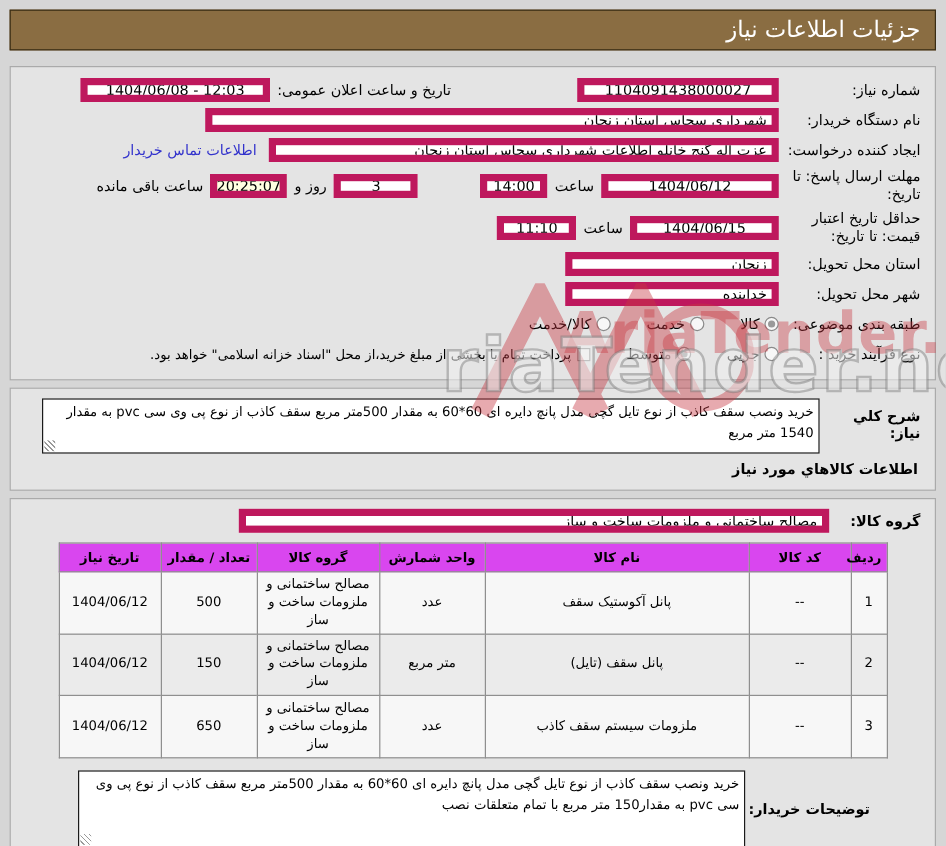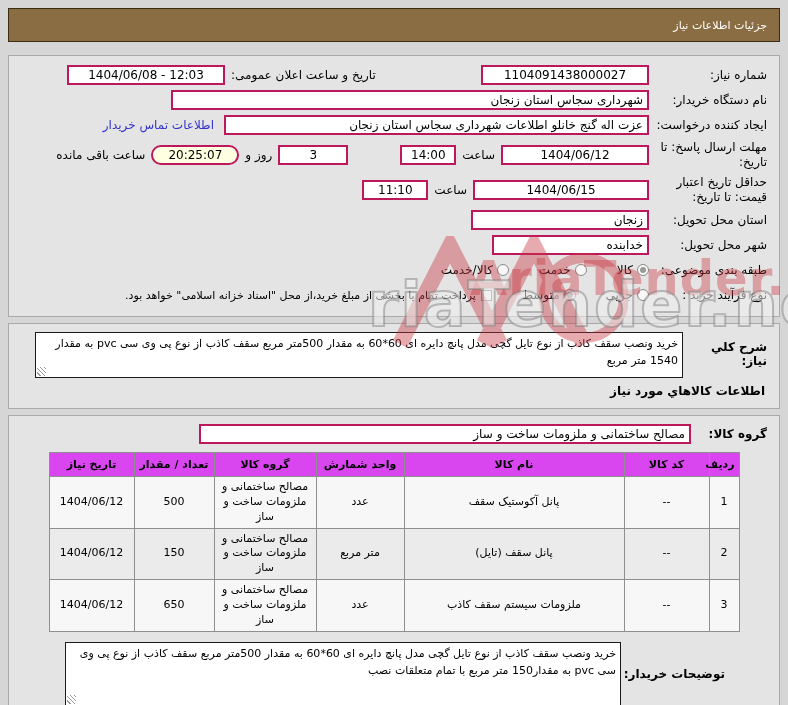--- a/index.html
+++ b/index.html
@@ -14,39 +14,39 @@
   .page { position: relative; width: 788px; height: 705px; overflow: hidden; }
 
   
   .title-bar {
     margin: 8px 8px 13px 8px;
     height 34px;
     height: 34px;
     background: #8a6d42;
     border: 1px solid #3a2d15;
     color: #fff;
-    font-size: 11px;
+    font-size: 19px;
     display: flex; align-items: center;
     padding-right: 12px;
   }
 
   
   .panel {
     margin: 0 8px 6px 8px;
     background: #e4e4e4;
     border: 1px solid #aaa;
     padding: 8px 12px;
   }
   .main-panel { padding: 9px 12px 6px 12px; }
 
   .form-row { display: flex; align-items: center; margin-bottom: 5px; min-height: 20px; }
   .lbl { width: 118px; flex-shrink: 0; line-height: 1.25; }
   .tb {
     background: #fff;
-    border: 2px solid #be185d;
+    border: 6px solid #be185d;
     height: 20px;
     display: flex; align-items: center;
     padding: 0 4px;
     overflow: hidden; white-space: nowrap;
     font-size: 12px;
   }
   .tb.center { justify-content: center; direction: ltr; }
   .tb.yellow { background: #ffffe1; }
   .spacer { flex: 1; }
   .link { color: #3333cc; margin-right: 10px; cursor: pointer; white-space: nowrap; }
@@ -142,39 +142,39 @@
     </div>
 
     <div class="form-row">
       <span class="lbl">مهلت ارسال پاسخ: تا تاریخ:</span>
       <span class="tb center" style="width:148px;">1404/06/12</span>
       <span class="small-gap">ساعت</span>
       <span class="tb center" style="width:56px;">14:00</span>
       <span style="width:52px;"></span>
       <span class="tb center" style="width:70px;">3</span>
       <span class="small-gap">روز و</span>
-      <span class="tb center yellow" style="width:88px;border-radius:10px;">20:25:07</span>
+      <span class="tb center yellow" style="width:64px;">20:25:07</span>
       <span class="small-gap">ساعت باقی مانده</span>
     </div>
 
     <div class="form-row">
       <span class="lbl">حداقل تاریخ اعتبار قیمت: تا تاریخ:</span>
-      <span class="tb center" style="width:176px;">1404/06/15</span>
+      <span class="tb center" style="width:124px;">1404/06/15</span>
       <span class="small-gap">ساعت</span>
       <span class="tb center" style="width:66px;">11:10</span>
     </div>
 
     <div class="form-row">
       <span class="lbl">استان محل تحویل:</span>
       <span class="tb" style="width:178px;">زنجان</span>
     </div>
 
     <div class="form-row">
       <span class="lbl">شهر محل تحویل:</span>
-      <span class="tb" style="width:157px;">خدابنده</span>
+      <span class="tb" style="width:178px;">خدابنده</span>
     </div>
 
     <div class="form-row">
       <span class="lbl">طبقه بندی موضوعی:</span>
       <span class="opt">
         <span class="radio checked"></span>
         <span>کالا</span>
       </span>
       <span class="opt">
         <span class="radio"></span>

